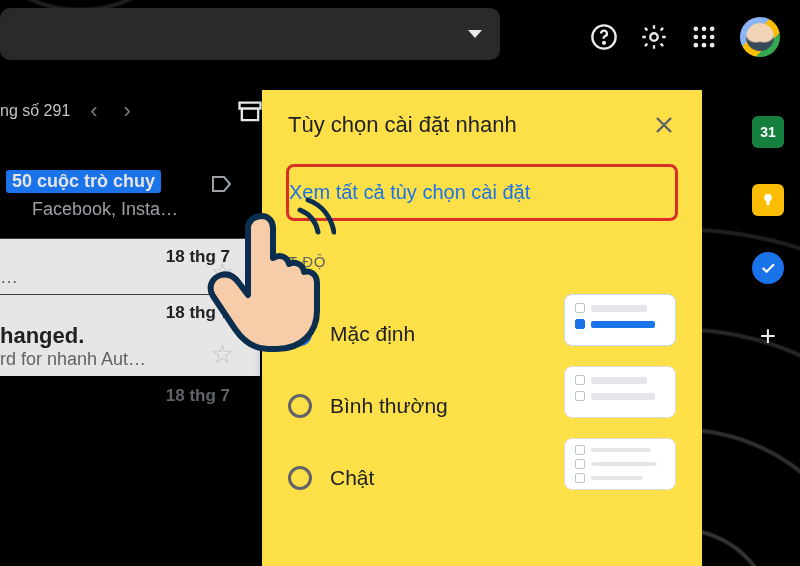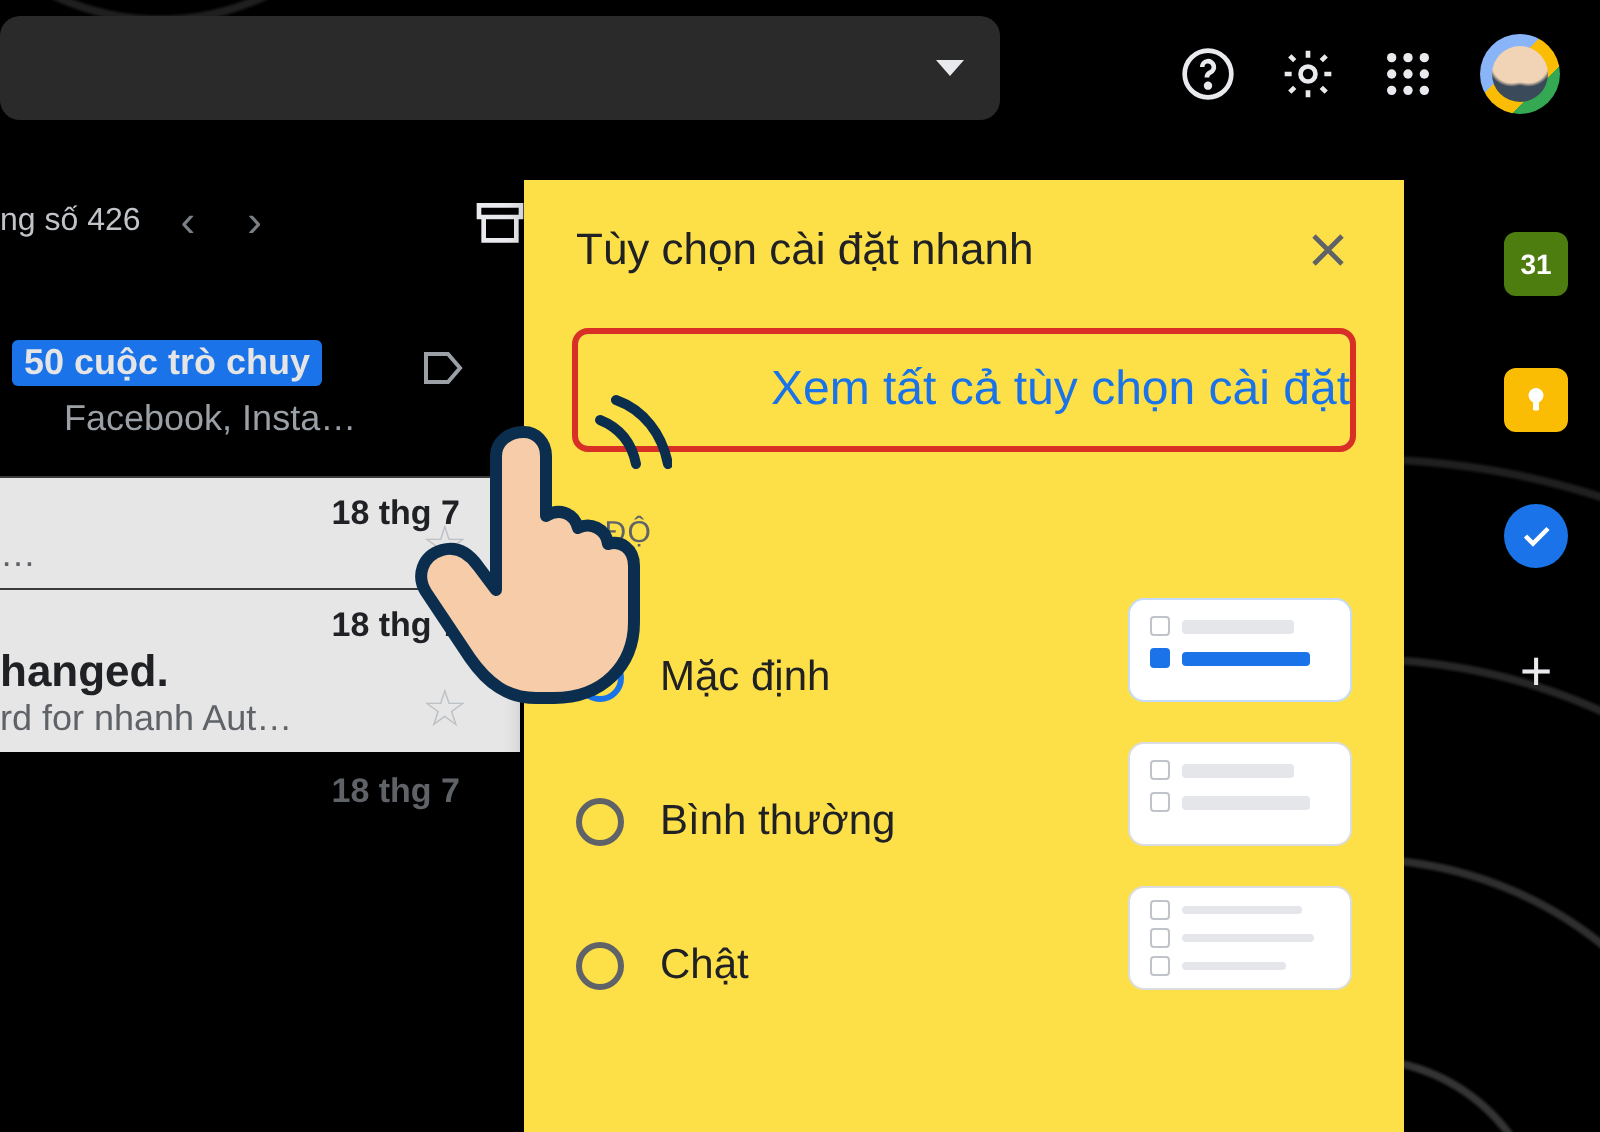--- a/index.html
+++ b/index.html
@@ -62,42 +62,42 @@
   .panel {
     position: absolute; left: 262px; top: 90px; width: 440px; height: 476px;
     background: #fde047; z-index: 6;
     box-shadow: -2px 0 8px rgba(0,0,0,0.15);
   }
   .panel-head { display:flex; align-items:center; justify-content:space-between; padding: 22px 26px 10px 26px; }
   .panel-title { font-size:22px; color:#202124; }
   .close-x { width:24px; height:24px; cursor:pointer; color:#5f6368; }
   .all-settings {
     margin: 18px 26px 0 26px; padding: 14px 0;
-    text-align:right; color:#1a73e8; font-size:24px;
+    text-align:left; color:#1a73e8; font-size:20px;
     border:1px solid #dadce0; border-radius:6px; cursor:pointer;
   }
   .redbox { outline: 3px solid #d93025; outline-offset: -1px; }
   .section-label { color:#5f6368; font-size:15px; letter-spacing:0.6px; margin: 34px 0 14px 26px; text-transform:uppercase; }
   .opt { display:flex; align-items:flex-end; gap:18px; padding: 10px 26px; cursor:pointer; }
   .opt .radio { width:24px; height:24px; border-radius:50%; border:3px solid #5f6368; position:relative; flex:0 0 24px; }
   .opt.selected .radio { border-color:#1a73e8; }
   .opt.selected .radio::after { content:""; position:absolute; inset:4px; background:#1a73e8; border-radius:50%; }
   .opt .lbl { font-size:21px; color:#202124; flex:1; }
   .opt .preview { width:112px; height:52px; border:1px solid #dadce0; border-radius:8px; background:#fff; padding:8px 10px; display:flex; flex-direction:column; gap:6px; }
   .opt.selected .preview { border-color:#c6dafc; }
   .pv-row { display:flex; align-items:center; gap:6px; }
   .pv-sq { width:10px; height:10px; border:1.5px solid #bfc4ca; border-radius:2px; }
   .pv-line { height:7px; border-radius:2px; background:#e4e6ea; }
   .pv-line.sel { background:#1a73e8; }
   .pv-thin { height:4px; border-radius:2px; background:#e4e6ea; }
 
   
   .siderail { position:absolute; right:0; top:90px; width:64px; bottom:0; display:flex; flex-direction:column; align-items:center; gap:36px; padding-top:26px; z-index:5; }
   .rail-icon { width:32px; height:32px; border-radius:6px; cursor:pointer; display:flex; align-items:center; justify-content:center; font-size:14px; font-weight:600; }
-  .rail-cal { background:#4d7c0f; color:#fff; }
+  .rail-cal { background:#15803d; color:#fff; }
   .rail-keep { background:#fbbc04; border-radius:6px; }
   .rail-keep svg { width:18px; height:18px; }
   .rail-tasks { background:#1a73e8; border-radius:50%; }
   .rail-tasks svg { width:18px; height:18px; }
   .rail-plus { color:#e8eaed; font-size:28px; font-weight:300; }
 
   
   .hand {
     position:absolute; left:196px; top:196px; width:140px; height:160px; z-index:10; pointer-events:none;
   }
@@ -136,21 +136,21 @@
         <circle cx="5" cy="19" r="2"></circle>
         <circle cx="12" cy="19" r="2"></circle>
         <circle cx="19" cy="19" r="2"></circle>
       </svg>
   </span>
   <div class="avatar"></div>
 </div>
 
 <div class="inbox">
   <div class="pager">
-    <span>ng số 426</span>
+    <span>ng số 291</span>
     <span class="arrow">‹</span>
     <span class="arrow">›</span>
   </div>
   <span class="archive-stub">
     <svg viewBox="0 0 24 24" fill="none" stroke="currentColor" stroke-width="2">
         <path d="M3 4h18v5H3zM5 9v10h14V9"></path>
       </svg>
   </span>
 
   <div class="categories">

